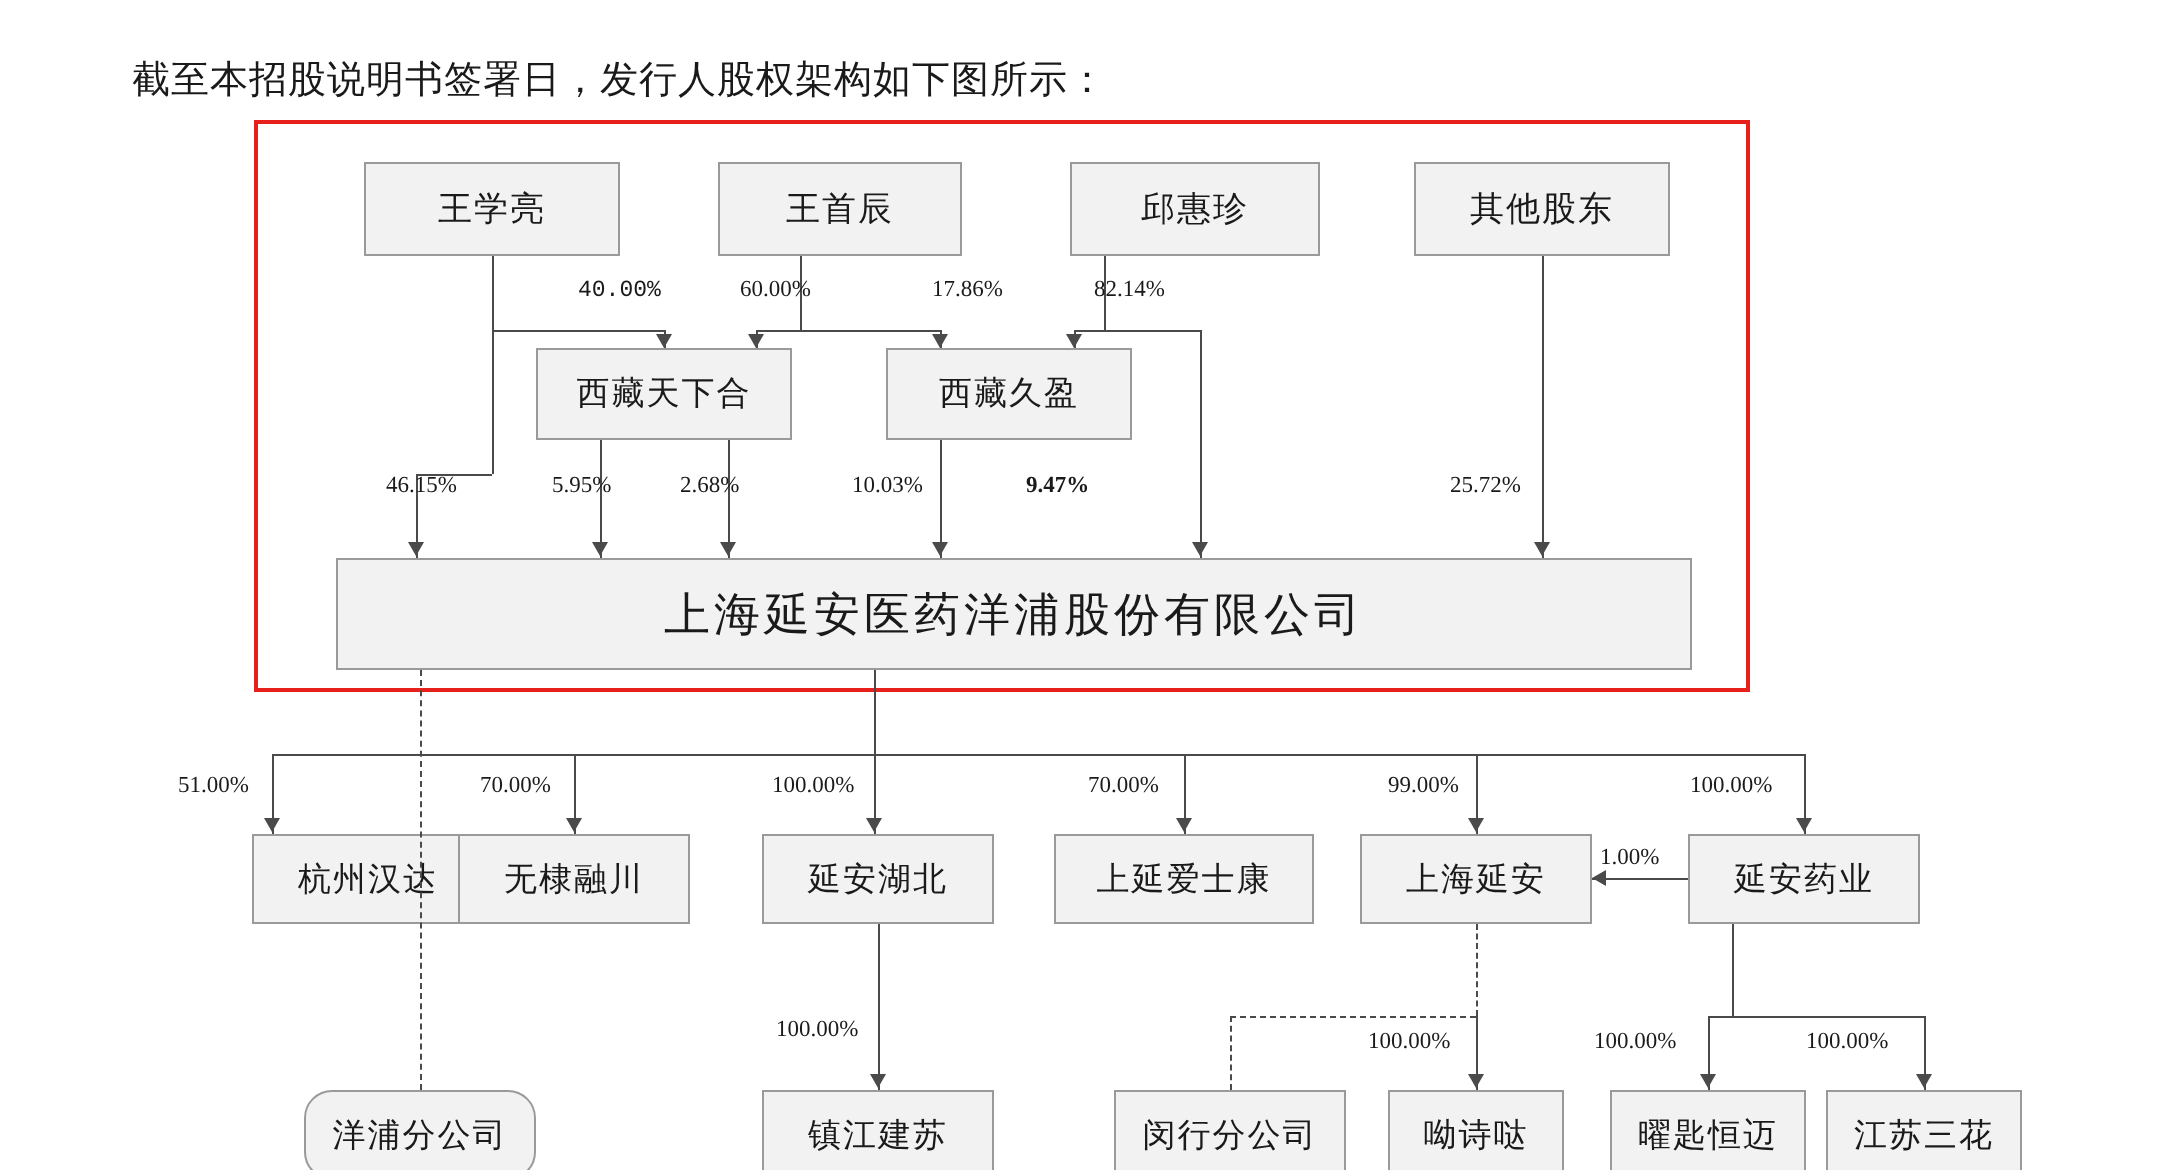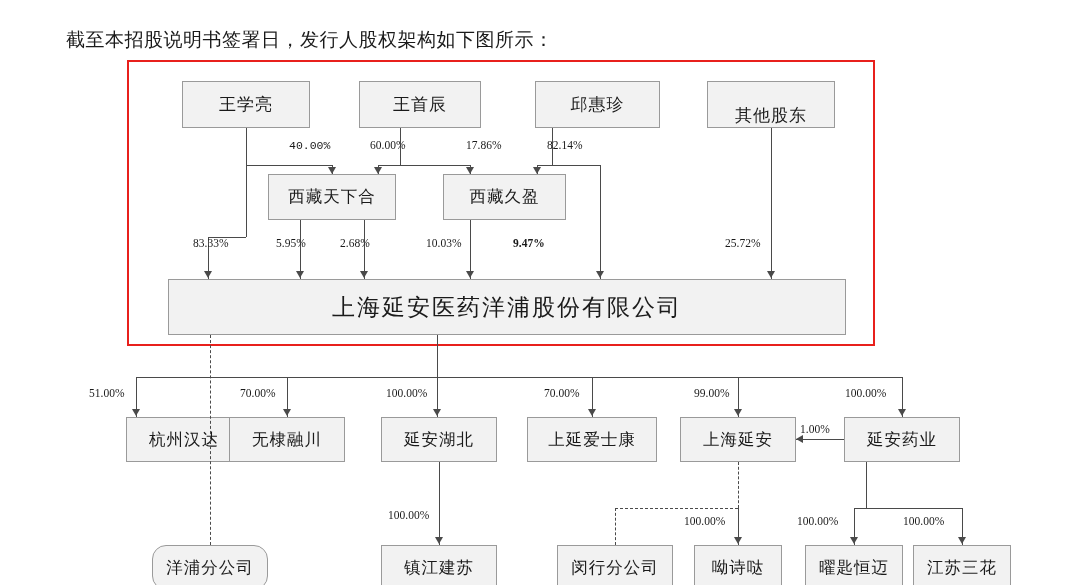--- a/index.html
+++ b/index.html
@@ -90,21 +90,21 @@
 
   <div class="node" style="left:182px; top:66px; width:128px; height:47px;">
     <span>王学亮</span>
   </div>
   <div class="node" style="left:359px; top:66px; width:122px; height:47px;">
     <span>王首辰</span>
   </div>
   <div class="node" style="left:535px; top:66px; width:125px; height:47px;">
     <span>邱惠珍</span>
   </div>
-  <div class="node" style="left:707px; top:66px; width:128px; height:47px;align-items:flex-end;">
+  <div class="node" style="left:707px; top:66px; width:128px; height:47px;">
     <span>其他股东</span>
   </div>
 
   <div class="node mid" style="left:268px; top:159px; width:128px; height:46px;">
     <span>西藏天下合</span>
   </div>
   <div class="node mid" style="left:443px; top:159px; width:123px; height:46px;">
     <span>西藏久盈</span>
   </div>
 
@@ -154,21 +154,21 @@
   <div class="hline" style="left:246px; top:150px; width:86px;"></div>
   <div class="vline" style="left:332px; top:150px; height:9px;"></div>
   <div class="arrow-down" style="left:328px; top:152px;"></div>
   <div class="pct" style="left:289px; top:124px;font-family:Liberation Mono, monospace;">40.00%</div>
 
   <div class="vline" style="left:218px; top:113px; height:0px;"></div>
   <div class="hline" style="left:208px; top:222px; width:38px;"></div>
   <div class="vline" style="left:246px; top:150px; height:72px;"></div>
   <div class="vline" style="left:208px; top:222px; height:42px;"></div>
   <div class="arrow-down" style="left:204px; top:256px;"></div>
-  <div class="pct" style="left:193px; top:222px;">83.33%</div>
+  <div class="pct" style="left:193px; top:222px;">46.15%</div>
 
   <div class="vline" style="left:400px; top:113px; height:37px;"></div>
   <div class="hline" style="left:378px; top:150px; width:24px;"></div>
   <div class="vline" style="left:378px; top:150px; height:9px;"></div>
   <div class="arrow-down" style="left:374px; top:152px;"></div>
   <div class="pct" style="left:370px; top:124px;">60.00%</div>
 
   <div class="hline" style="left:400px; top:150px; width:70px;"></div>
   <div class="vline" style="left:470px; top:150px; height:9px;"></div>
   <div class="arrow-down" style="left:466px; top:152px;"></div>

